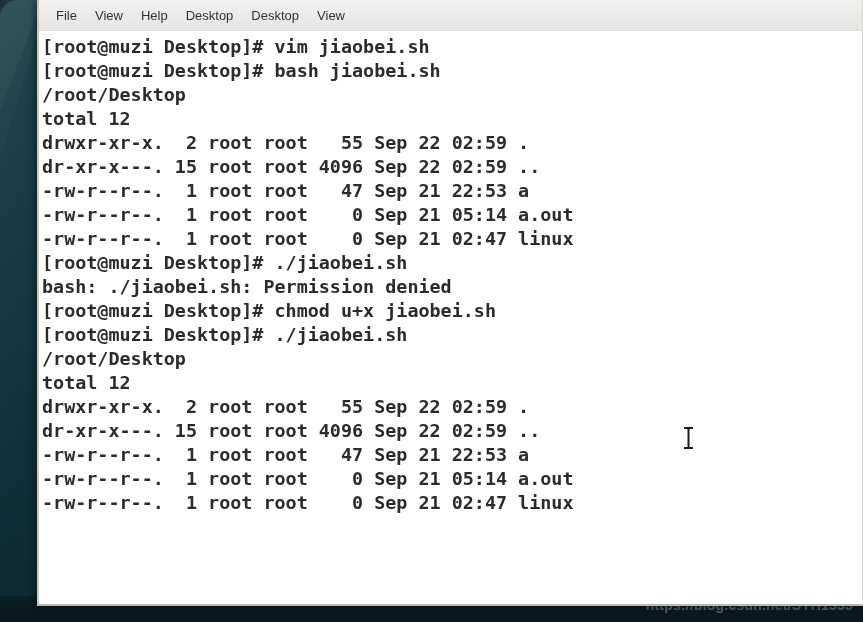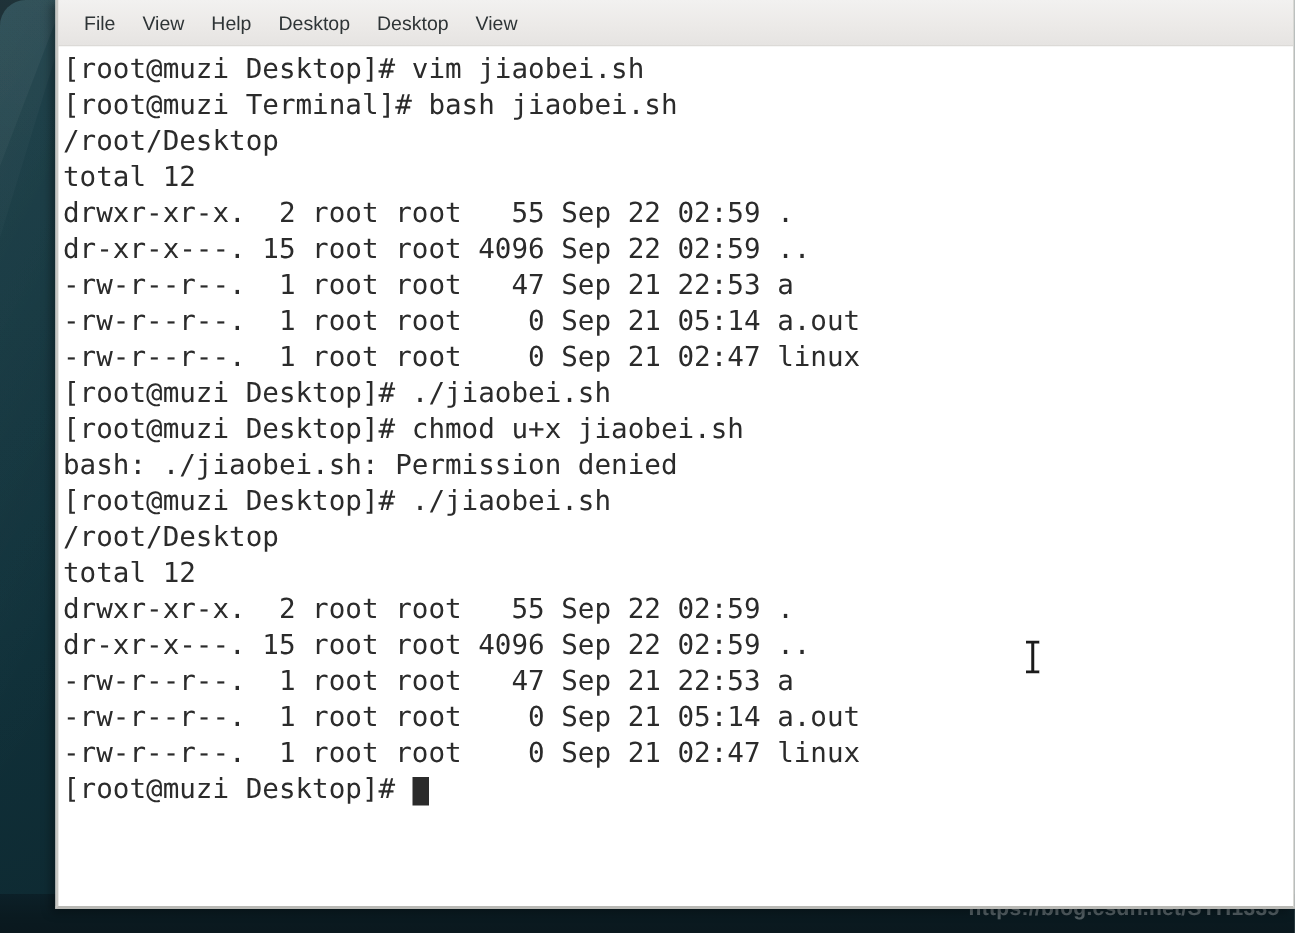--- a/index.html
+++ b/index.html
@@ -86,20 +86,21 @@
     line-height: 1;
   }
 
   
   #terminal-body {
     position: relative;
     background: #ffffff;
     height: 573px;
     padding: 4px 0 0 3px;
     box-sizing: border-box;
+    font-weight: bold;
   }
   .term-line {
     font-family: "DejaVu Sans Mono", monospace;
     font-size: 18.4px;
     line-height: 24px;
     letter-spacing: 0px;
     color: #2b2b2b;
     white-space: pre;
     height: 24px;
   }
@@ -155,42 +156,41 @@
       <div class="menu-item">View</div>
       <div class="menu-item">Help</div>
       <div class="menu-item">Desktop</div>
       <div class="menu-item">Desktop</div>
       <div class="menu-item">View</div>
     </div>
 
     <div id="terminal-body">
       <div id="term-lines">
           <div class="term-line">[root@muzi Desktop]# vim jiaobei.sh</div>
-          <div class="term-line">[root@muzi Terminal]# bash jiaobei.sh</div>
+          <div class="term-line">[root@muzi Desktop]# bash jiaobei.sh</div>
           <div class="term-line">/root/Desktop</div>
           <div class="term-line">total 12</div>
           <div class="term-line">drwxr-xr-x.  2 root root   55 Sep 22 02:59 .</div>
           <div class="term-line">dr-xr-x---. 15 root root 4096 Sep 22 02:59 ..</div>
           <div class="term-line">-rw-r--r--.  1 root root   47 Sep 21 22:53 a</div>
           <div class="term-line">-rw-r--r--.  1 root root    0 Sep 21 05:14 a.out</div>
           <div class="term-line">-rw-r--r--.  1 root root    0 Sep 21 02:47 linux</div>
           <div class="term-line">[root@muzi Desktop]# ./jiaobei.sh</div>
+          <div class="term-line">bash: ./jiaobei.sh: Permission denied</div>
           <div class="term-line">[root@muzi Desktop]# chmod u+x jiaobei.sh</div>
-          <div class="term-line">bash: ./jiaobei.sh: Permission denied</div>
           <div class="term-line">[root@muzi Desktop]# ./jiaobei.sh</div>
           <div class="term-line">/root/Desktop</div>
           <div class="term-line">total 12</div>
           <div class="term-line">drwxr-xr-x.  2 root root   55 Sep 22 02:59 .</div>
           <div class="term-line">dr-xr-x---. 15 root root 4096 Sep 22 02:59 ..</div>
           <div class="term-line">-rw-r--r--.  1 root root   47 Sep 21 22:53 a</div>
           <div class="term-line">-rw-r--r--.  1 root root    0 Sep 21 05:14 a.out</div>
           <div class="term-line">-rw-r--r--.  1 root root    0 Sep 21 02:47 linux</div>
         </div>
 
-      <div class="term-line with-cursor"><span>[root@muzi Desktop]# </span><span id="block-cursor"></span></div>
 
       <div id="mouse-ibeam">
         <svg width="11" height="22" viewBox="0 0 11 22" xmlns="http://www.w3.org/2000/svg">
           <g fill="#1b1b1b">
             <rect x="1" y="0" width="9" height="2"></rect>
             <rect x="4.5" y="1" width="2" height="20"></rect>
             <rect x="1" y="20" width="9" height="2"></rect>
           </g>
           <g fill="#ffffff" opacity="0.85">
             <rect x="0" y="0" width="1" height="2"></rect>

